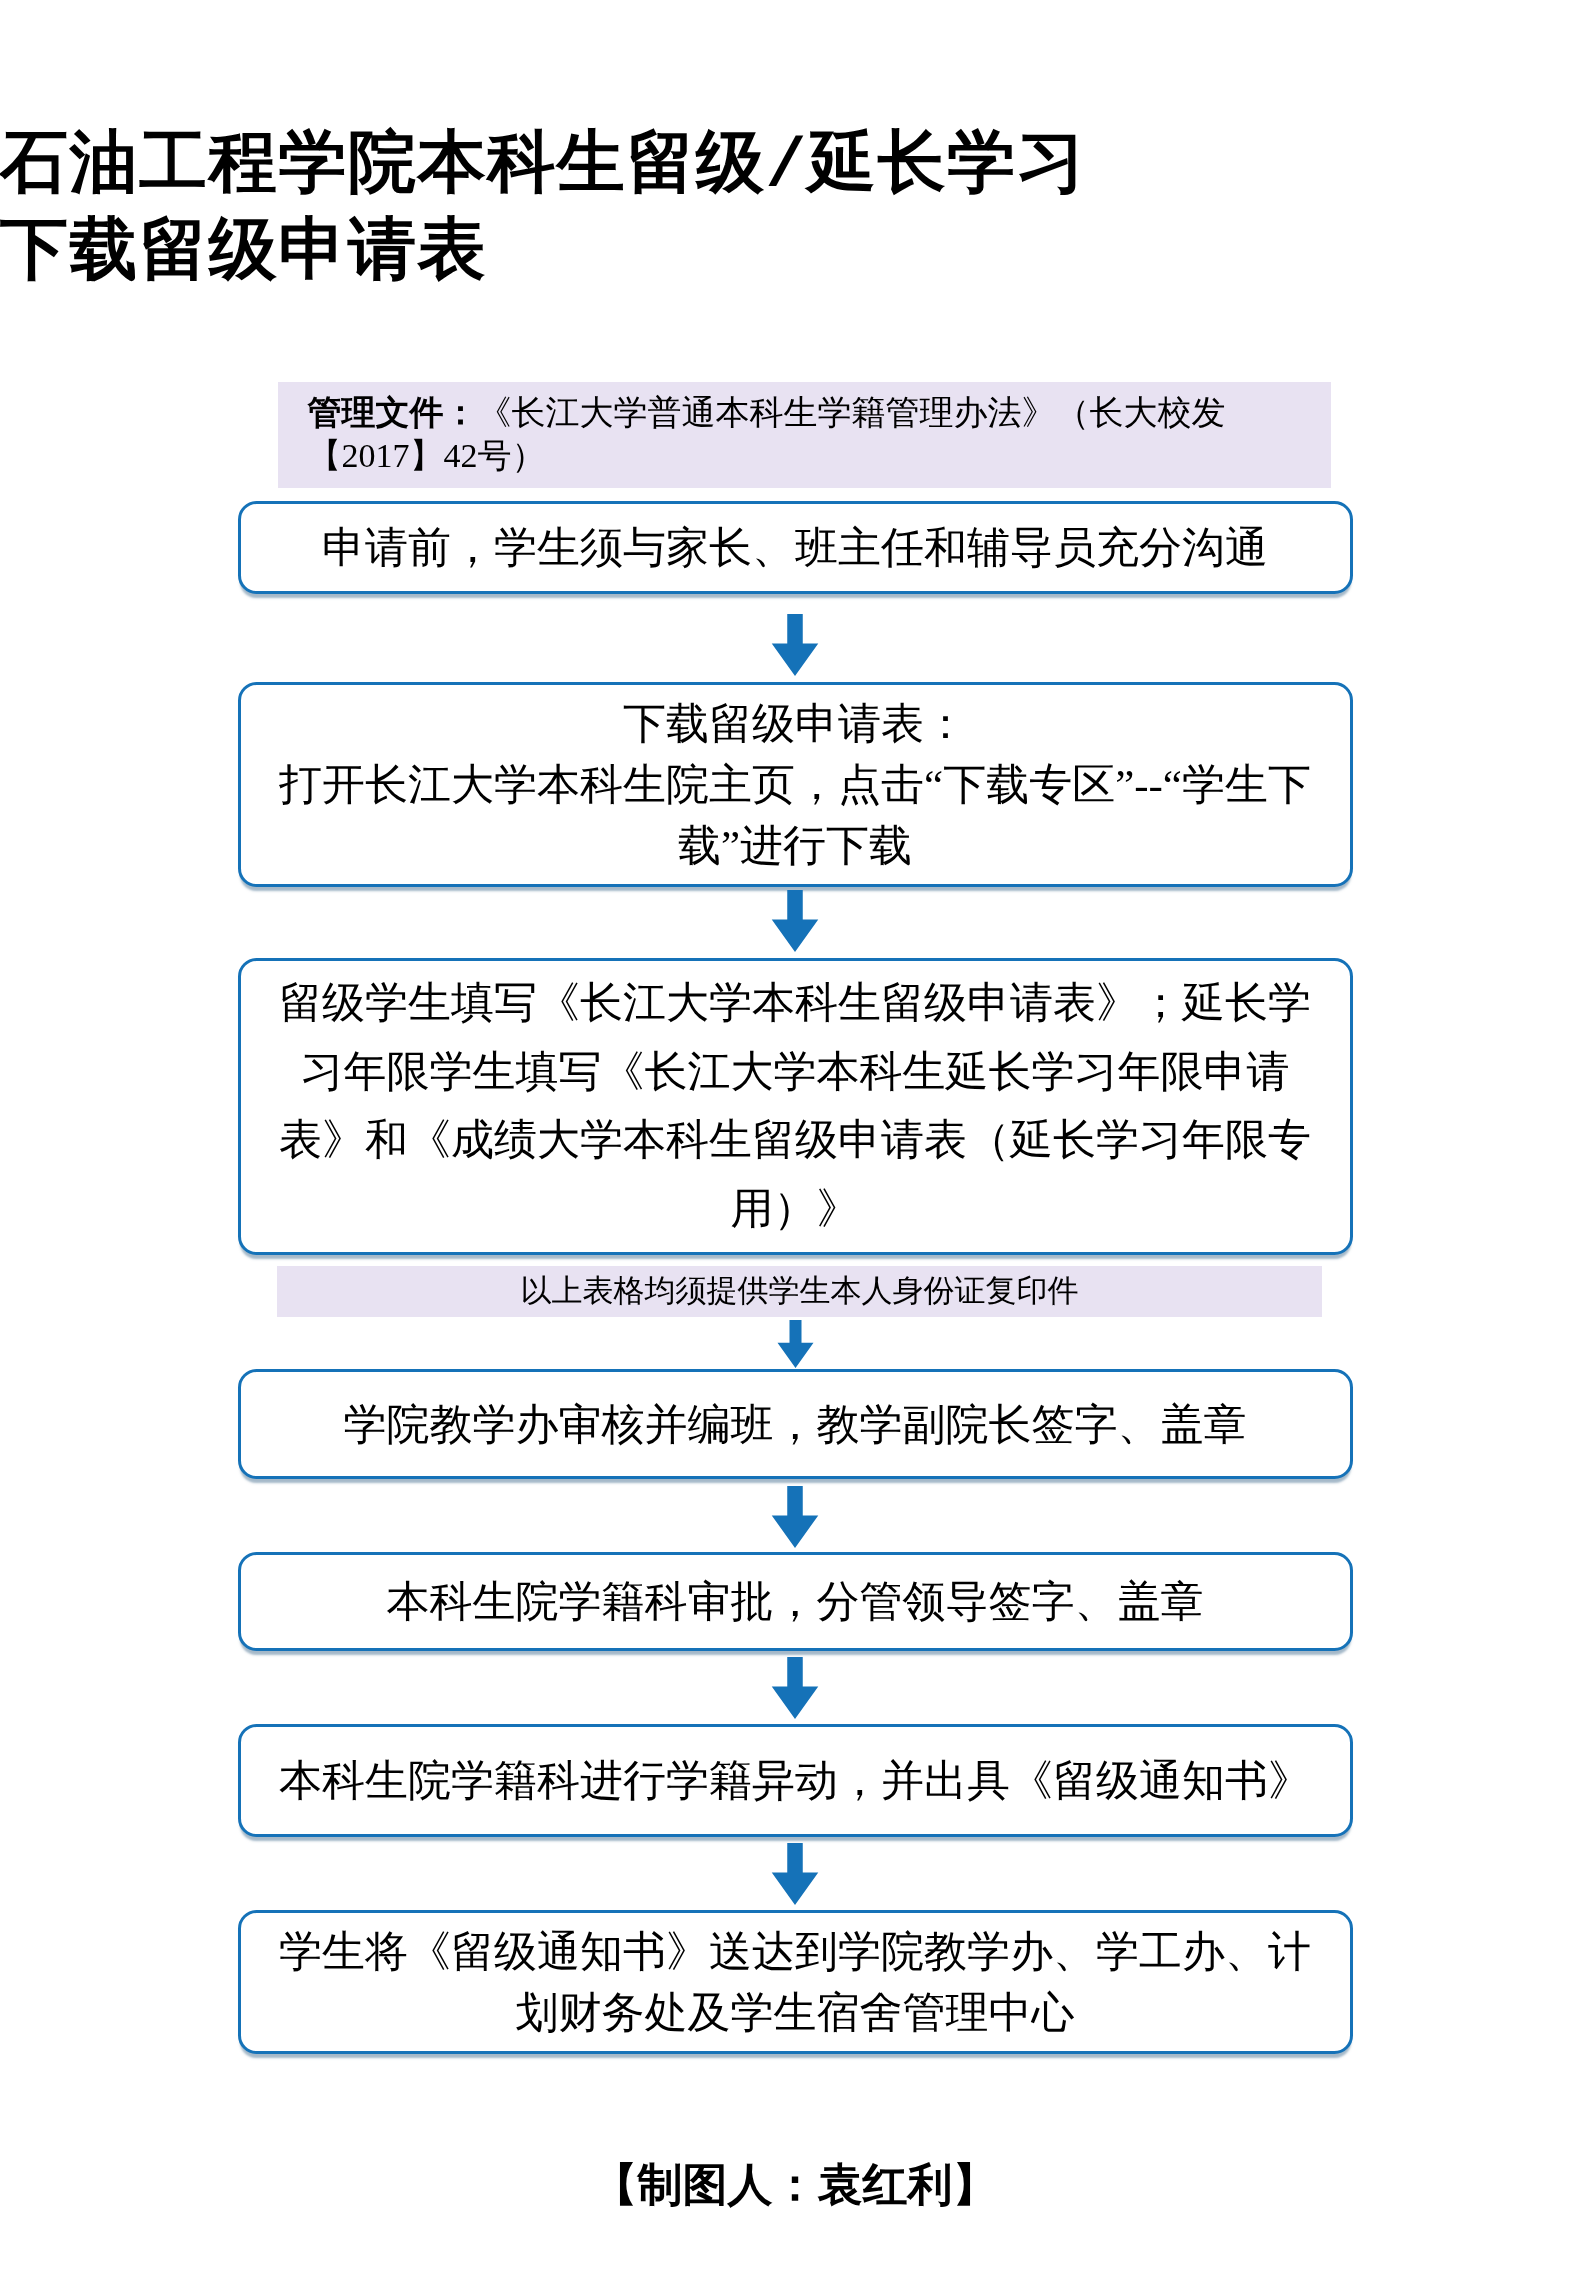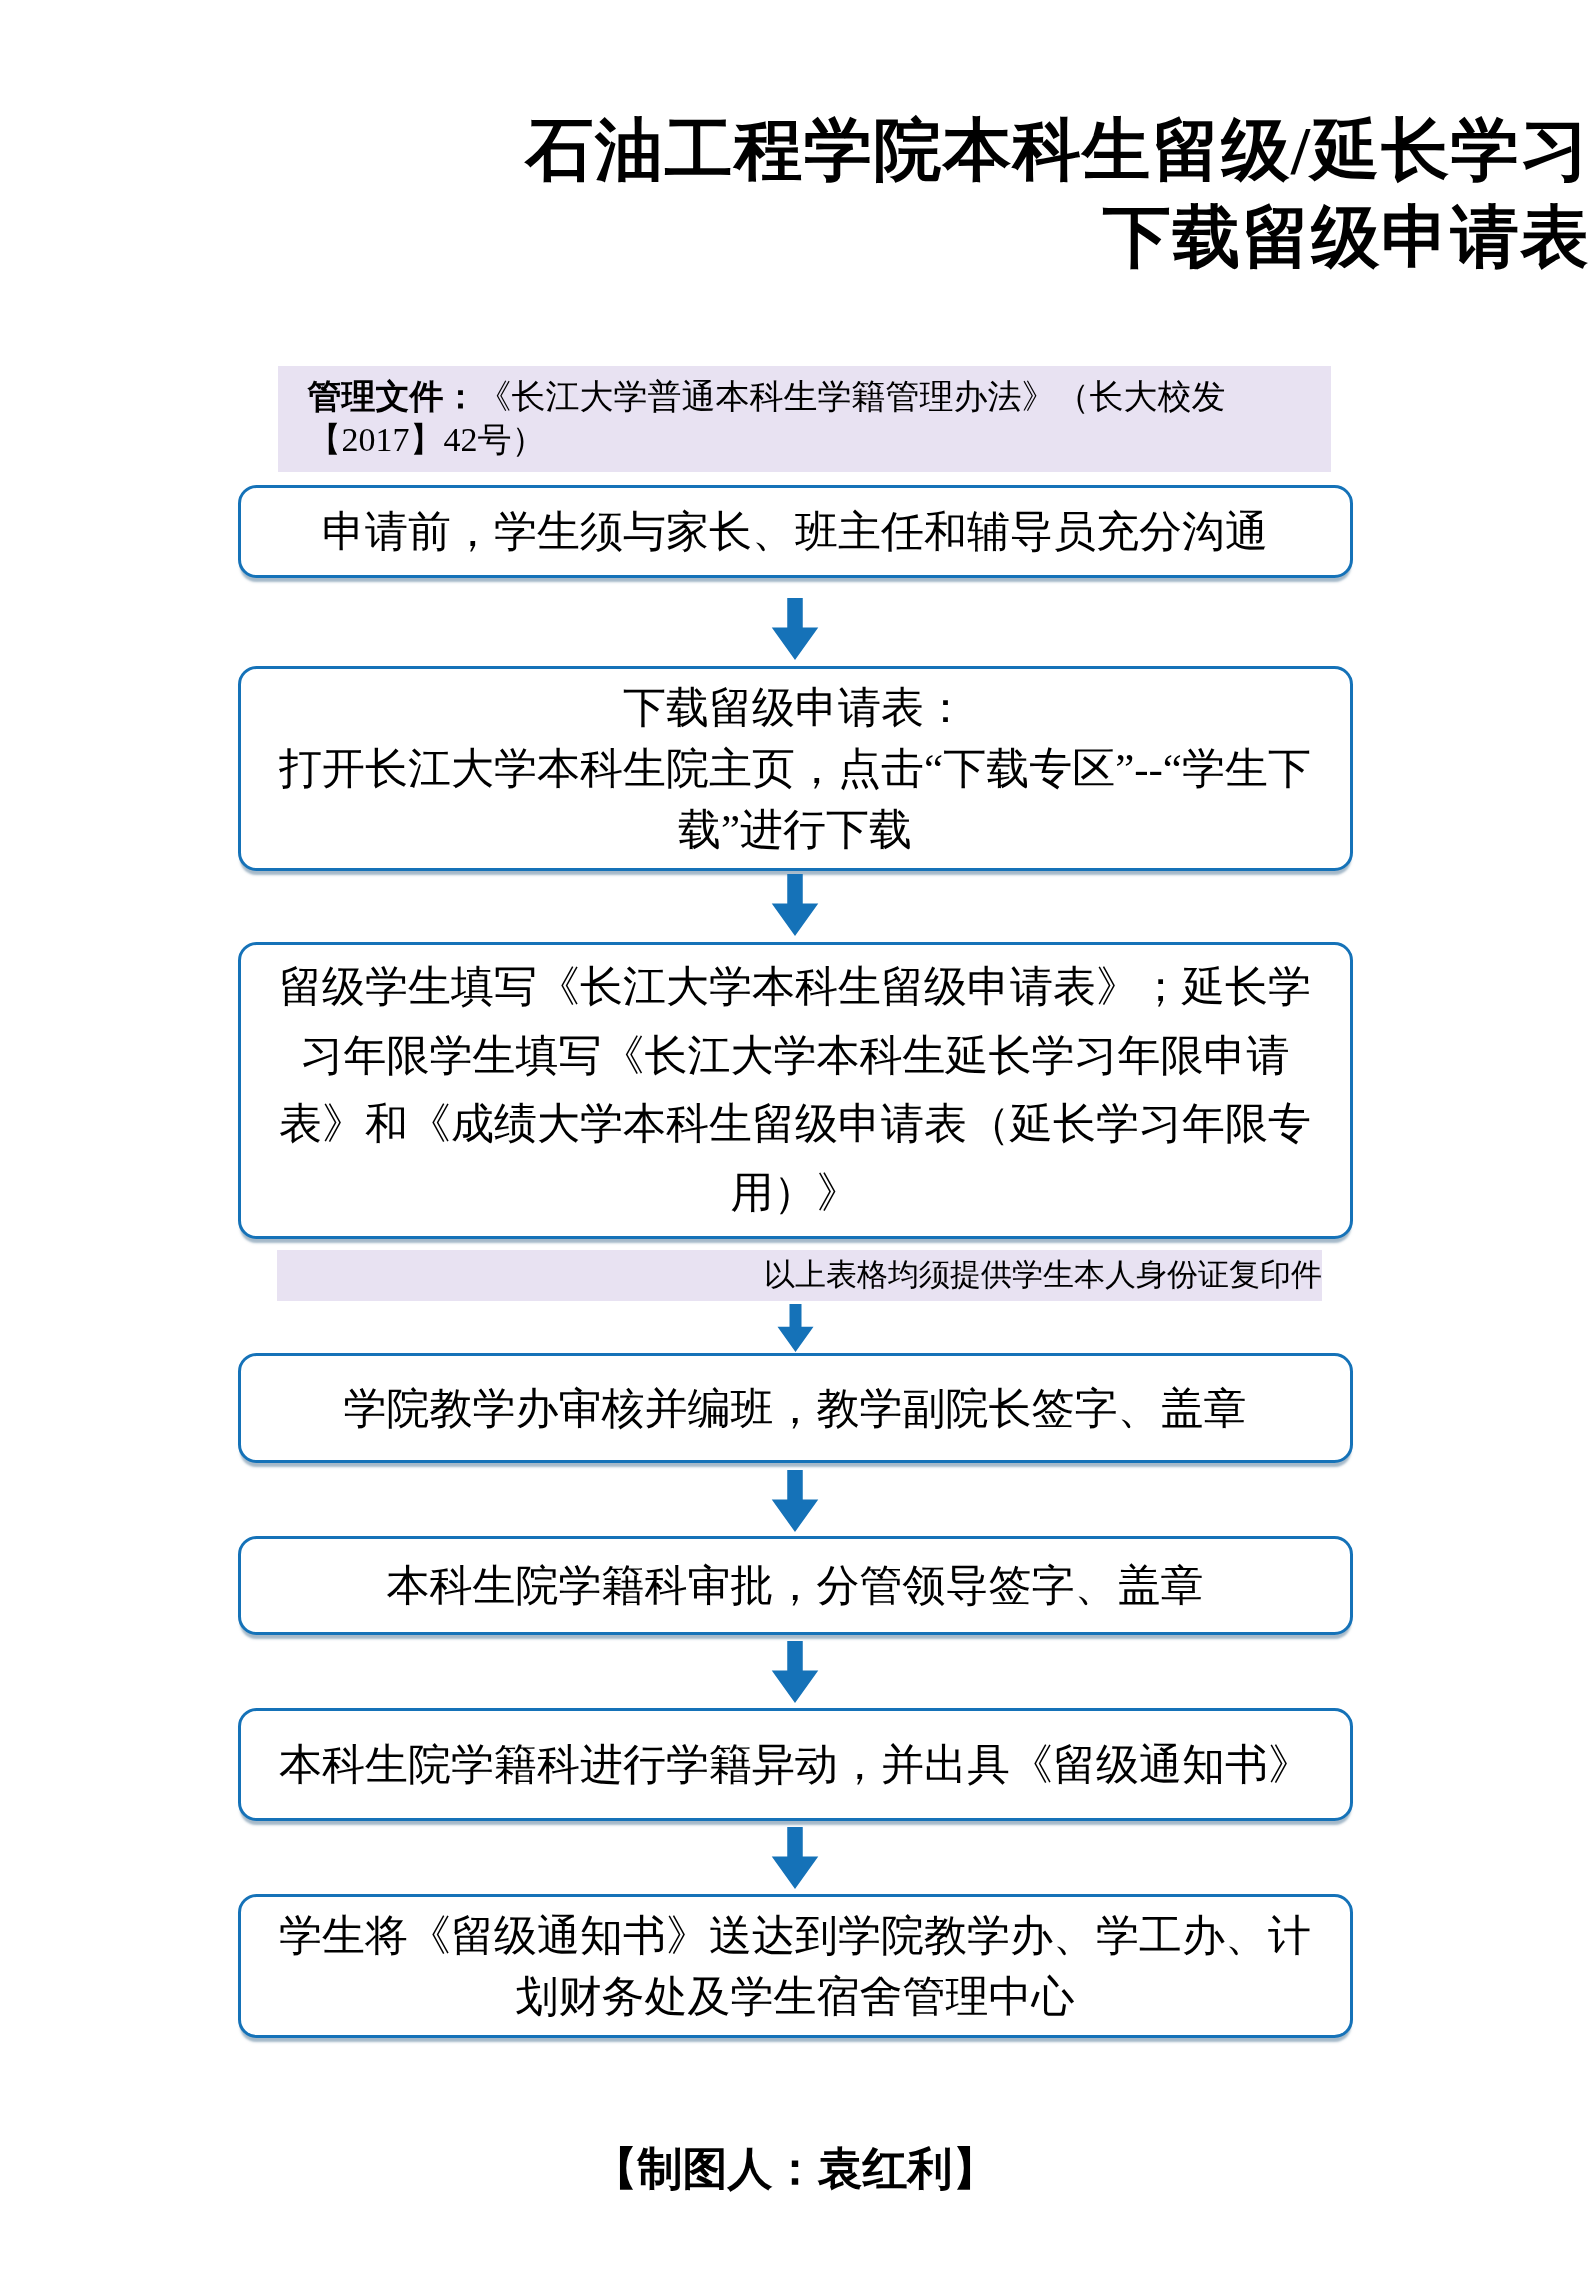--- a/index.html
+++ b/index.html
@@ -12,26 +12,27 @@
   body{
     width:1590px;height:2295px;
     background:#ffffff;
     font-family:"Liberation Serif", serif;
     color:var(--text_black);
   }
   .page{position:relative;width:1590px;height:2295px;overflow:hidden;}
 
   .title{
     padding-top:107px;
-    text-align:right;
-    font-family:Liberation Serif, serif;
+    text-align:left;
+    font-family:Liberation Mono, monospace;
     font-weight:700;
     font-size:68px;
     line-height:1.28;
     letter-spacing:1.6px;
+    margin-top:16px;
   }
 
   .docs{
     margin:85px 0 0 278px;
     width:1053px;
     background:var(--note_bg);
     padding:9.3px 17px 11px 29.5px;
     font-size:34px;
     line-height:1.25;
     text-align:left;
@@ -73,21 +74,21 @@
   .arrow.small{width:37px;height:48px;margin:3.1px auto 1.6px auto;}
   .arrow.mid{margin:6.2px auto 4.7px auto;}
   .arrow svg{display:block;width:100%;height:100%;}
   .arrow polygon{fill:var(--accent_blue);}
 
   .note{
     margin:11px 0 0 277px;
     width:1045px;
     min-height:51px;
     background:var(--note_bg);
-    display:flex;align-items:center;justify-content:flex-end;
+    display:flex;align-items:center;justify-content:center;
     text-align:center;
     font-size:31px;
   }
 
   .footer{
     margin-top:101px;
     text-align:center;
     font-family:"Liberation Sans", sans-serif;
     font-weight:700;
     font-size:45px;

